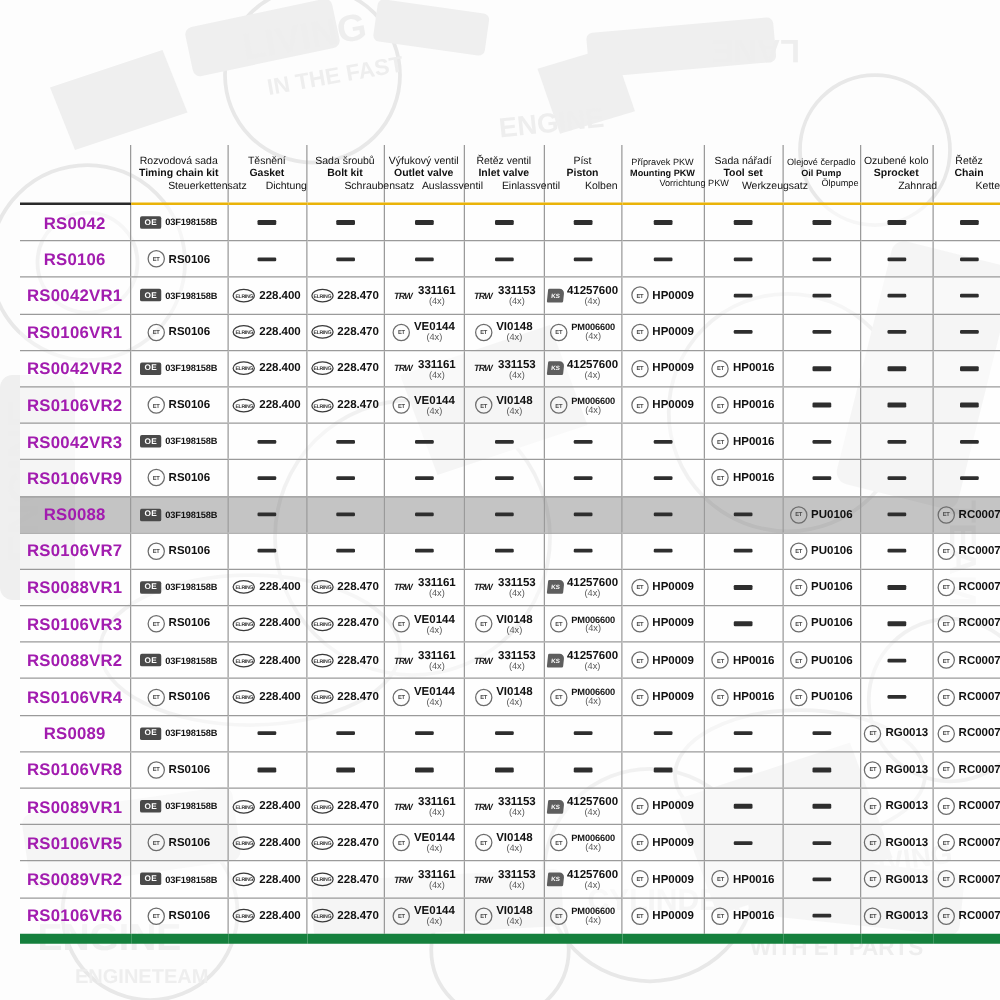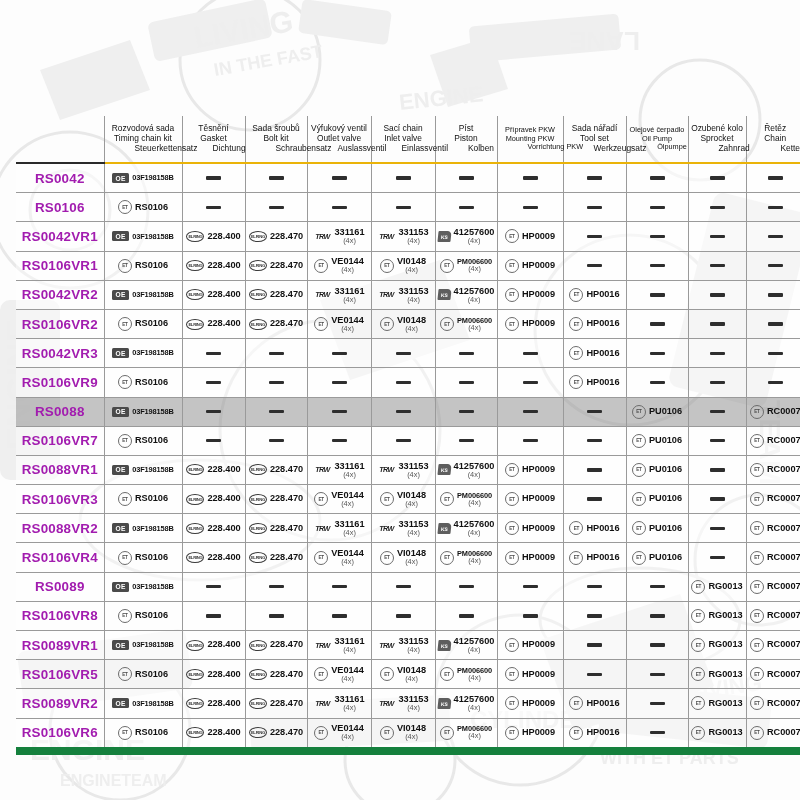--- a/index.html
+++ b/index.html
@@ -35,21 +35,21 @@
   thead th{
     height:46px;
     border-bottom:2px solid #eab308;
     font-weight:400;
     color:#111;
     line-height:1.18;
     padding:1px 1px 3px 1px;
   }
   thead th .hl{display:block;white-space:nowrap;}
   thead th .s1{font-size:8.4px;}
-  thead th .s2{font-size:8.4px;}
+  thead th .s2{font-size:8.4px;font-weight:bold;}
   thead th .s3{font-size:8.4px;margin-left:30px;}
   th.hsmall .s1,th.hsmall .s2,th.hsmall .s3{font-size:7.3px;}
   th.col-ref{border-bottom:2px solid #2a2a2a;}
 
   
   tbody tr{height:28.2px;}
   tbody td{
     border-bottom:1px solid #9a9a9a;
     height:28.2px;
   }
@@ -182,21 +182,21 @@
             <span class="hl s1">Sada šroubů</span>
             <span class="hl s2">Bolt kit</span>
             <span class="hl s3">Schraubensatz</span>
           </th>
           <th class="">
             <span class="hl s1">Výfukový ventil</span>
             <span class="hl s2">Outlet valve</span>
             <span class="hl s3">Auslassventil</span>
           </th>
           <th class="">
-            <span class="hl s1">Sací chain</span>
+            <span class="hl s1">Řetěz ventil</span>
             <span class="hl s2">Inlet valve</span>
             <span class="hl s3">Einlassventil</span>
           </th>
           <th class="">
             <span class="hl s1">Píst</span>
             <span class="hl s2">Piston</span>
             <span class="hl s3">Kolben</span>
           </th>
           <th class="hsmall">
             <span class="hl s1">Přípravek PKW</span>

